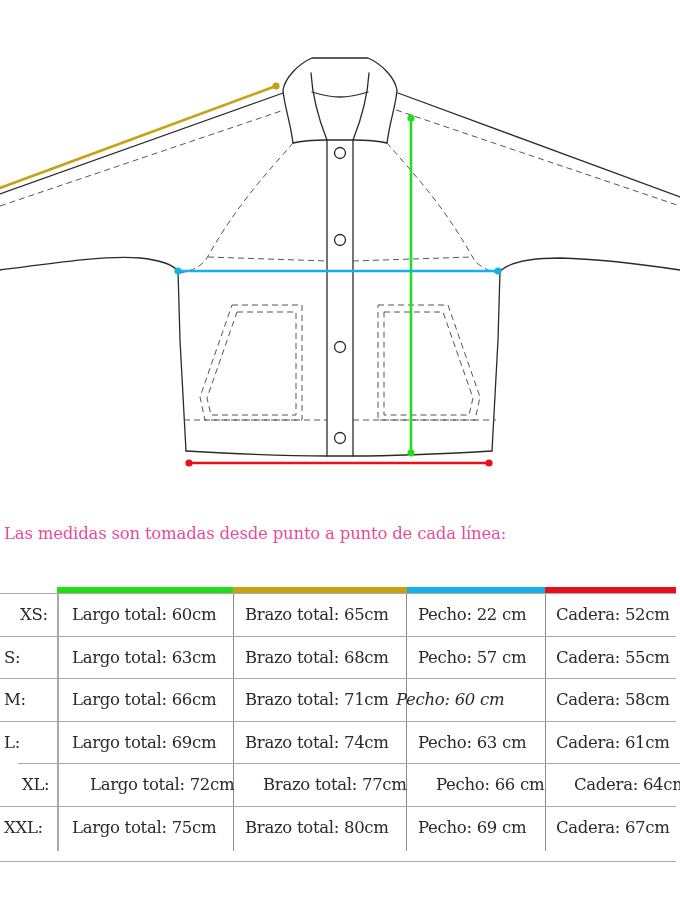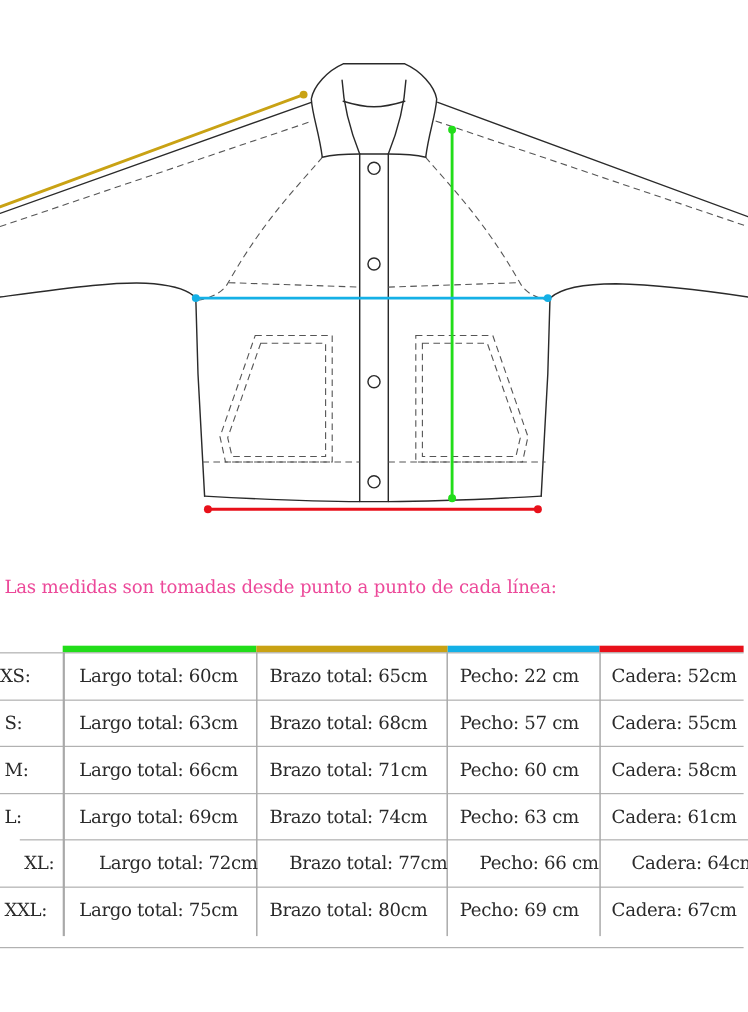--- a/index.html
+++ b/index.html
@@ -156,38 +156,38 @@
   <div class="color-bar" style="left:233px;width:174px;background:#c9a214;"></div>
   <div class="color-bar" style="left:407px;width:138px;background:#14b0e6;"></div>
   <div class="color-bar" style="left:545px;width:131px;background:#e8101a;"></div>
 
   <div class="vline first" style="left:57px;"></div>
   <div class="vline" style="left:233px;"></div>
   <div class="vline" style="left:406px;"></div>
   <div class="vline" style="left:545px;"></div>
 
   <div class="row" style="top:6px;">
-    <span class="cell" style="left:0;">XS:</span>
+    <span class="cell" style="left:20px;">XS:</span>
     <span class="cell" style="left:72px;text-align:right;">Largo total: 60cm</span>
     <span class="cell" style="left:245px;">Brazo total: 65cm</span>
     <span class="cell" style="left:418px;">Pecho: 22 cm</span>
     <span class="cell" style="left:556px;">Cadera: 52cm</span>
   </div>
   <div class="row" style="top:49px;">
     <span class="cell" style="left:4px;">S:</span>
     <span class="cell" style="left:72px;">Largo total: 63cm</span>
     <span class="cell" style="left:245px;">Brazo total: 68cm</span>
     <span class="cell" style="left:418px;">Pecho: 57 cm</span>
     <span class="cell" style="left:556px;">Cadera: 55cm</span>
   </div>
   <div class="row" style="top:91px;">
     <span class="cell" style="left:4px;">M:</span>
     <span class="cell" style="left:72px;">Largo total: 66cm</span>
     <span class="cell" style="left:245px;">Brazo total: 71cm</span>
-    <span class="cell" style="left:418px;">Pecho: 60 cm</span>
+    <span class="cell" style="left:396px;font-style:italic;">Pecho: 60 cm</span>
     <span class="cell" style="left:556px;">Cadera: 58cm</span>
   </div>
   <div class="row" style="top:134px;">
     <span class="cell" style="left:4px;">L:</span>
     <span class="cell" style="left:72px;">Largo total: 69cm</span>
     <span class="cell" style="left:245px;">Brazo total: 74cm</span>
     <span class="cell" style="left:418px;">Pecho: 63 cm</span>
     <span class="cell" style="left:556px;">Cadera: 61cm</span>
   </div>
   <div class="row" style="top:176px;margin-left:18px;">

